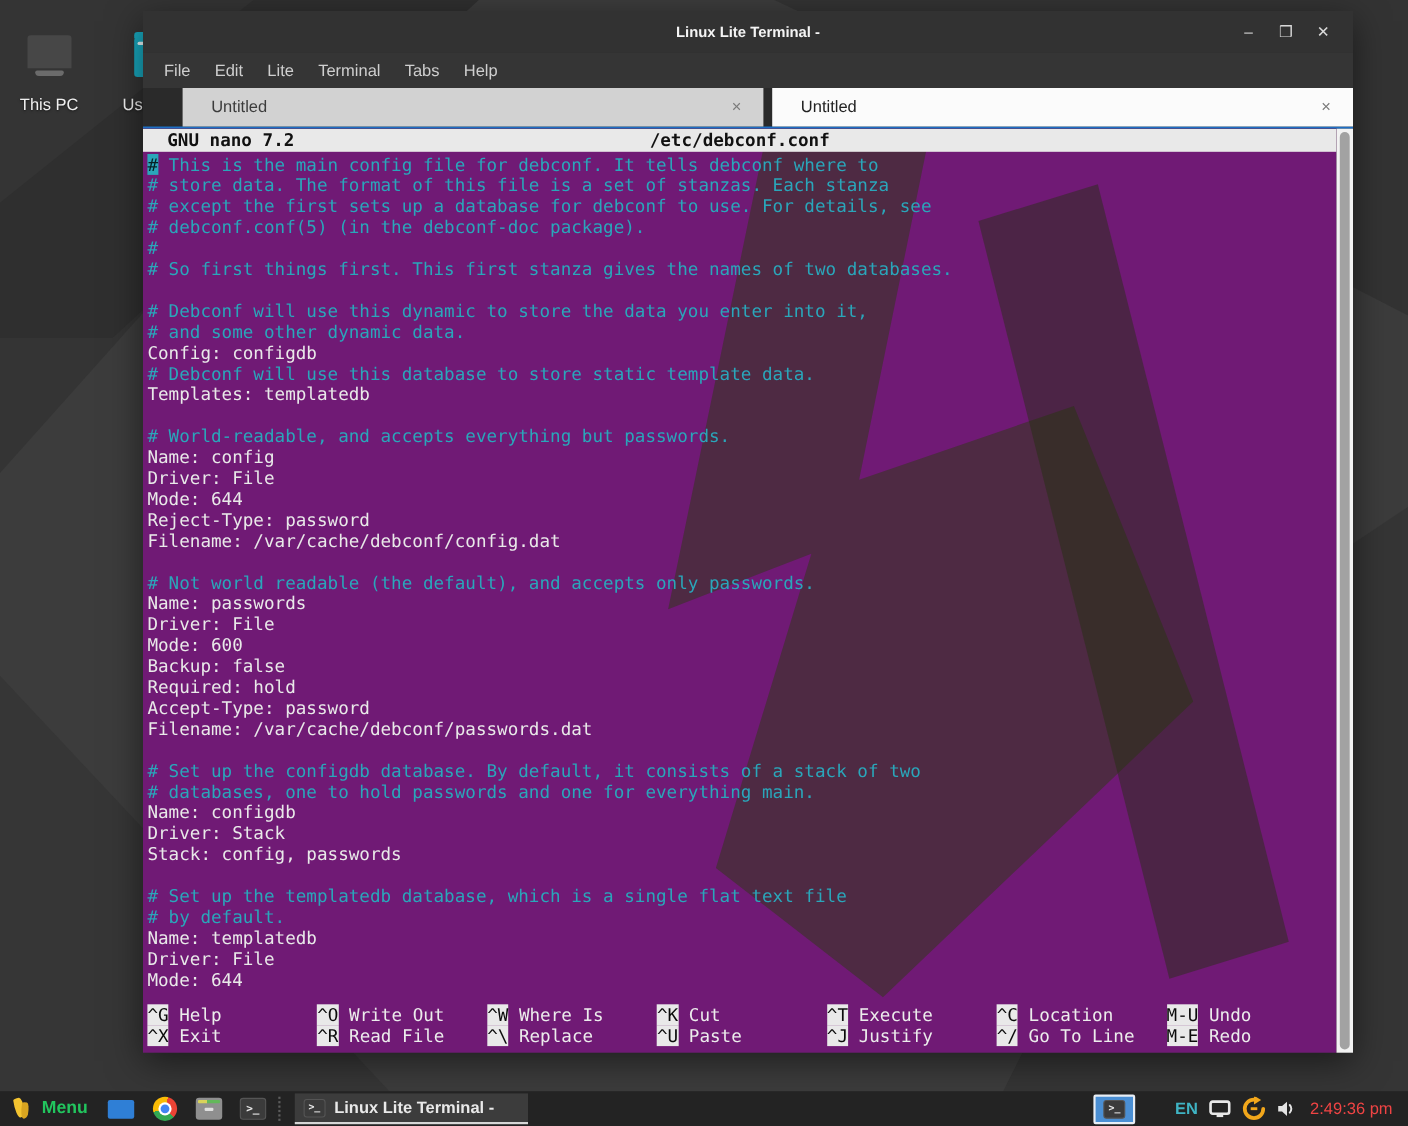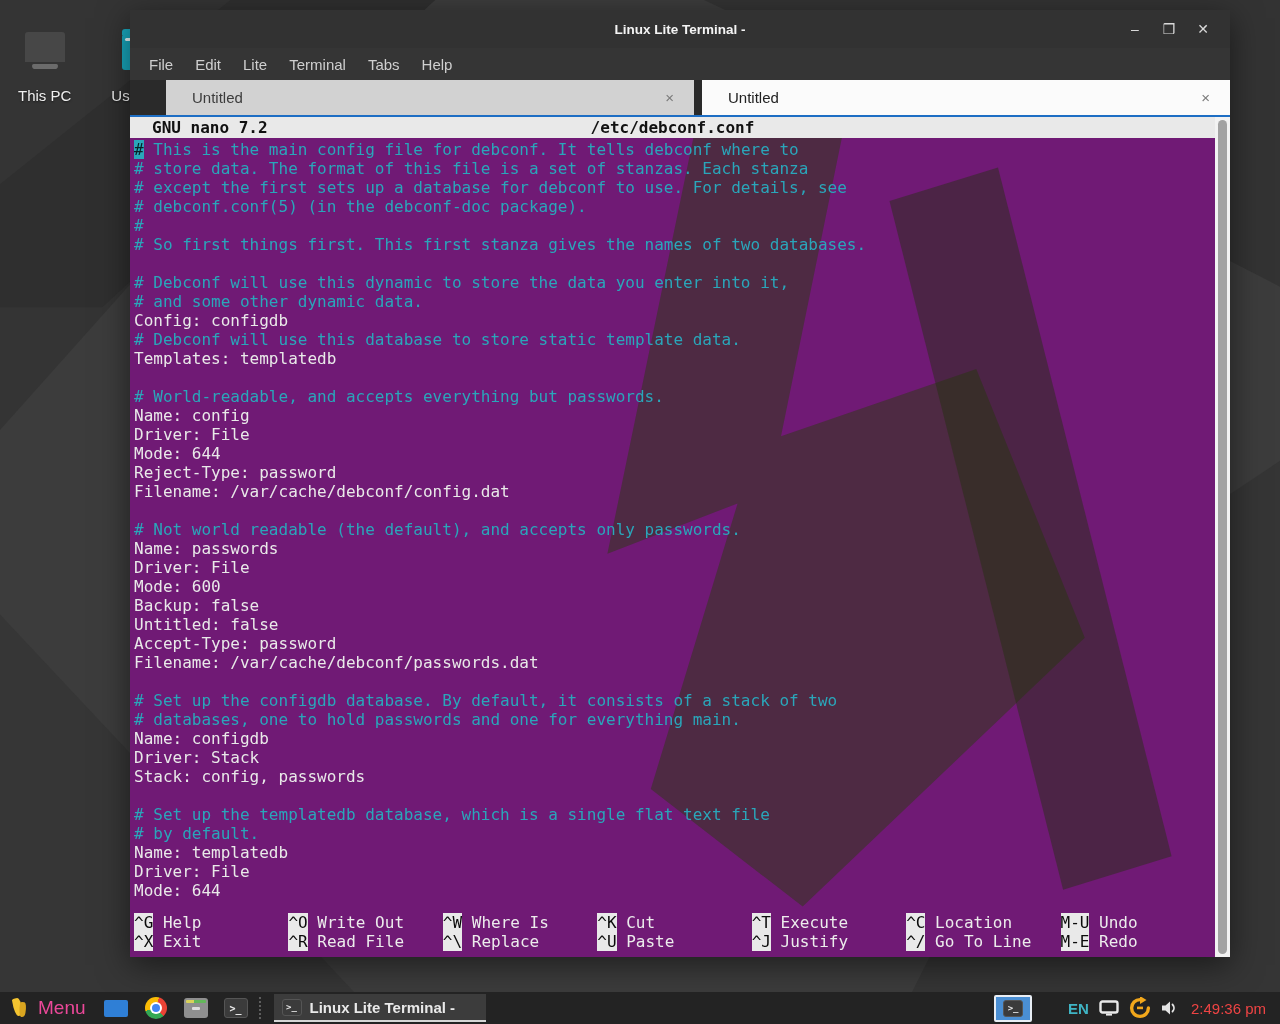--- a/index.html
+++ b/index.html
@@ -82,21 +82,21 @@
   .sc { height:19px; line-height:19px; white-space:pre; color:#ececec; }
   .sc .key { background:#e9e9e9; color:#0b0b0b; }
   .term-scrollbar { width:15px; background:#f2f2f2; position:relative; flex:0 0 auto; }
   .term-scrollbar .thumb { position:absolute; left:3px; right:3px; top:3px; bottom:3px; background:#a2a2a2; border-radius:5px; cursor:grab; }
 
   
   .taskbar { position:absolute; left:0; bottom:0; width:1280px; height:32px; background:#232323; display:flex; align-items:center; padding:0 8px; }
   .ll-logo { width:16px; height:22px; position:relative; margin:0 4px; }
   .ll-logo .f1 { position:absolute; left:1px; top:1px; width:9px; height:18px; background:#f4c430; border-radius:60% 40% 50% 50%/10% 70% 30% 90%; transform:rotate(-8deg); }
   .ll-logo .f2 { position:absolute; left:7px; top:5px; width:7px; height:15px; background:#d9a520; border-radius:60% 40% 50% 50%/10% 70% 30% 90%; transform:rotate(10deg); }
-  .menu-label { color:#ec4899; font-size:19px; font-weight:normal; margin:0 10px 0 6px; cursor:pointer; }
+  .menu-label { color:#22c55e; font-size:16px; font-weight:bold; margin:0 10px 0 6px; cursor:pointer; }
   .tb-icon { width:26px; height:26px; margin:0 7px; display:flex; align-items:center; justify-content:center; cursor:pointer; }
   .ic-bluewin { width:24px; height:17px; background:#2f7fd6; border-radius:2px; }
   .ic-chrome { width:22px; height:22px; border-radius:50%; background:conic-gradient(from 135deg,#34a853 0 120deg,#fbbc05 0 240deg,#ea4335 0 360deg); position:relative; }
   .ic-chrome:before { content:""; position:absolute; left:5px; top:5px; width:12px; height:12px; background:#fff; border-radius:50%; }
   .ic-chrome:after { content:""; position:absolute; left:7px; top:7px; width:8px; height:8px; background:#4285f4; border-radius:50%; }
   .ic-filecab { width:24px; height:20px; background:#8f8f8f; border-radius:3px; position:relative; overflow:hidden; }
   .ic-filecab:before { content:""; position:absolute; top:2px; left:2px; right:2px; height:3px; background:linear-gradient(90deg,#d8d25a 0 40%,#63b85a 40% 100%); border-radius:1px; }
   .ic-filecab:after { content:""; position:absolute; top:9px; left:8px; width:8px; height:3px; background:#dedede; border-radius:1px; }
   .ic-term { width:24px; height:20px; background:#3b3b3b; border:1px solid #555; border-radius:3px; color:#e8e8e8; font-family:"DejaVu Sans Mono",monospace; font-size:10px; font-weight:bold; display:flex; align-items:center; justify-content:center; }
   .tb-sep { width:10px; height:22px; margin:0 3px; border-left:2px dotted #5d5d5d; }
@@ -241,21 +241,21 @@
           <div class="tl plain">Driver: File</div>
           <div class="tl plain">Mode: 644</div>
           <div class="tl plain">Reject-Type: password</div>
           <div class="tl plain">Filename: /var/cache/debconf/config.dat</div>
           <div class="tl blank">&nbsp;</div>
           <div class="tl comment"># Not world readable (the default), and accepts only passwords.</div>
           <div class="tl plain">Name: passwords</div>
           <div class="tl plain">Driver: File</div>
           <div class="tl plain">Mode: 600</div>
           <div class="tl plain">Backup: false</div>
-          <div class="tl plain">Untitled: false</div>
+          <div class="tl plain">Required: hold</div>
           <div class="tl plain">Accept-Type: password</div>
           <div class="tl plain">Filename: /var/cache/debconf/passwords.dat</div>
           <div class="tl blank">&nbsp;</div>
           <div class="tl comment"># Set up the configdb database. By default, it consists of a stack of two</div>
           <div class="tl comment"># databases, one to hold passwords and one for everything main.</div>
           <div class="tl plain">Name: configdb</div>
           <div class="tl plain">Driver: Stack</div>
           <div class="tl plain">Stack: config, passwords</div>
           <div class="tl blank">&nbsp;</div>
           <div class="tl comment"># Set up the templatedb database, which is a single flat text file</div>

